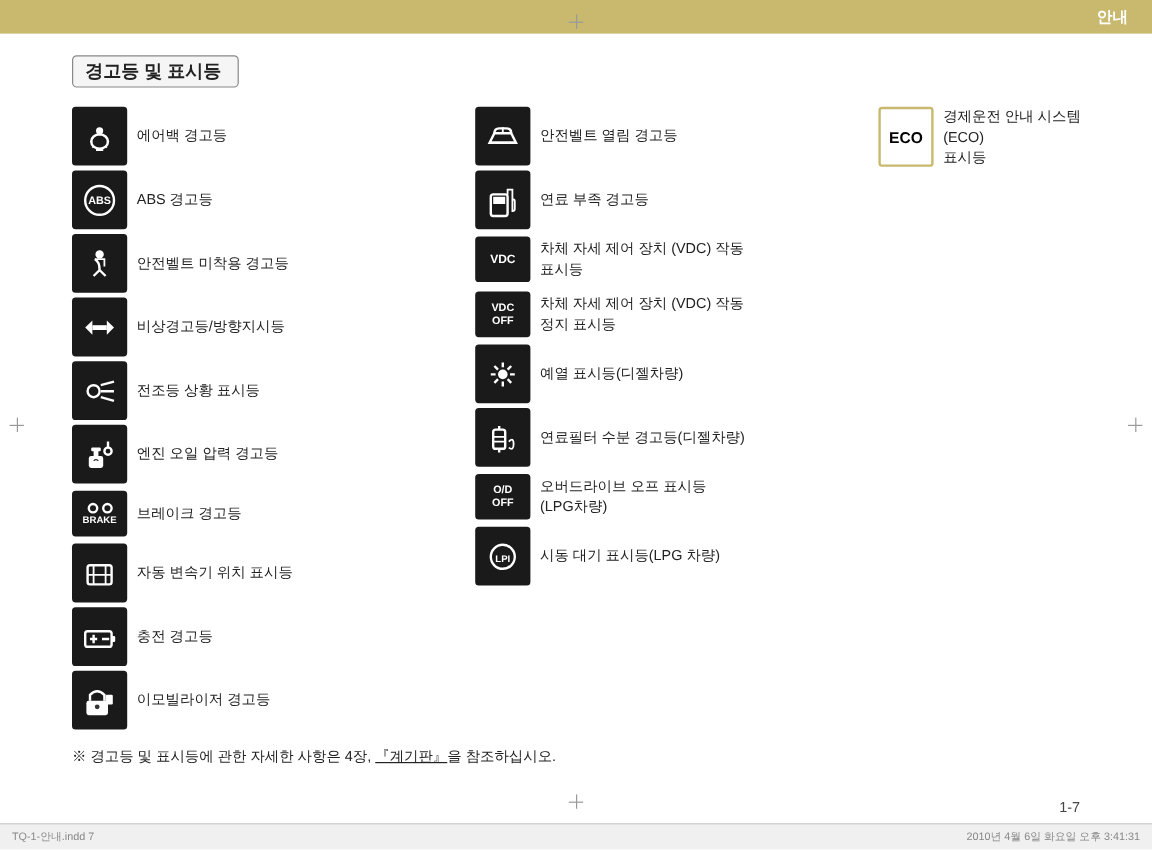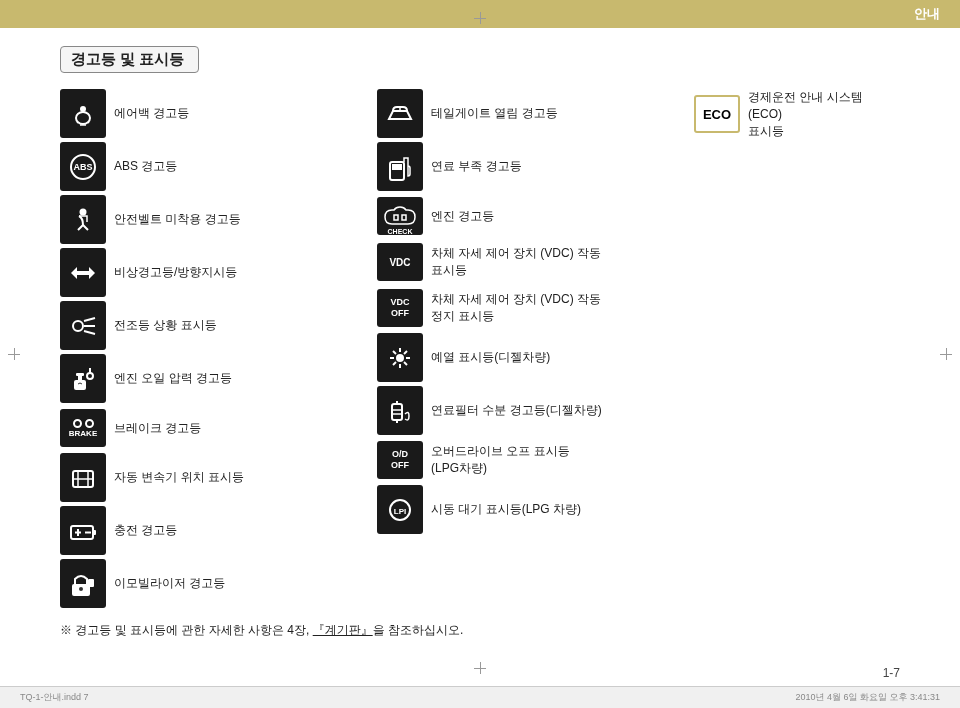--- a/index.html
+++ b/index.html
@@ -24,21 +24,21 @@
     .top-bar-title {
       color: #fff;
       font-size: 13px;
       font-weight: bold;
       margin-right: 20px;
       margin-left: 12px;
     }
 
     
     .main-content {
-      padding: 18px 66px 10px 60px;
+      padding: 18px 28px 10px 60px;
     }
 
     
     .section-title-box {
       border: 1.5px solid #888;
       border-radius: 4px;
       display: inline-block;
       padding: 3px 14px 3px 10px;
       margin-bottom: 16px;
       background: #f5f5f5;
@@ -99,21 +99,21 @@
       color: #222;
       line-height: 1.4;
     }
 
     
     .eco-box {
       border: 2px solid #c8b96e;
       border-radius: 3px;
       background: #fff;
       width: 46px;
-      height: 38px;
+      height: 50px;
       display: flex;
       align-items: center;
       justify-content: center;
       color: #000;
       font-size: 13px;
       font-weight: bold;
       flex-shrink: 0;
     }
 
     
@@ -205,21 +205,21 @@
     .bottom-bar {
       position: absolute;
       bottom: 0;
       width: 100%;
       height: 22px;
       background: #f0f0f0;
       border-top: 1px solid #ccc;
       display: flex;
       align-items: center;
       justify-content: space-between;
-      padding: 0 20px;
+      padding: 0 10px;
       font-size: 9px;
       color: #888;
     }
 
     
     .crosshair {
       position: absolute;
       pointer-events: none;
     }
     .crosshair::before, .crosshair::after {
@@ -396,45 +396,34 @@
       <div class="warning-item">
         <div class="icon-box">
           <svg viewBox="0 0 30 30" fill="white">
             <path d="M4 20 L8 12 L22 12 L26 20 Z" fill="none" stroke="white" stroke-width="2"></path>
             <line x1="4" y1="20" x2="26" y2="20" stroke="white" stroke-width="2"></line>
             <path d="M8 12 Q8 8 12 8 L18 8 Q22 8 22 12" fill="none" stroke="white" stroke-width="2"></path>
             <line x1="12" y1="12" x2="18" y2="12" stroke="white" stroke-width="1.5"></line>
             <line x1="15" y1="12" x2="15" y2="7" stroke="white" stroke-width="1.5"></line>
           </svg>
         </div>
-        <span class="warning-label">테일게이트 열림 경고등</span>
+        <span class="warning-label">안전벨트 열림 경고등</span>
       </div>
 
       <div class="warning-item">
         <div class="icon-box">
           <svg viewBox="0 0 30 30" fill="white">
             <rect x="5" y="10" width="14" height="18" rx="2" fill="none" stroke="white" stroke-width="2"></rect>
             <rect x="7" y="12" width="10" height="6" fill="white"></rect>
             <path d="M19 10 L19 6 L23 6 L23 14 Q25 14 25 16 L25 22 Q25 24 23 24 L23 14" stroke="white" stroke-width="1.5" fill="none"></path>
           </svg>
         </div>
         <span class="warning-label">연료 부족 경고등</span>
       </div>
 
-      <div class="warning-item">
-        <div class="check-box">
-          <svg viewBox="0 0 46 38" fill="white" width="46" height="38">
-            <path d="M8 19 Q8 12 15 12 L17 12 Q19 9 23 9 Q27 9 29 12 L31 12 Q38 12 38 19 Q38 26 31 26 L15 26 Q8 26 8 19Z" fill="none" stroke="white" stroke-width="1.5"></path>
-            <rect x="17" y="17" width="4" height="5" fill="none" stroke="white" stroke-width="1.5"></rect>
-            <rect x="25" y="17" width="4" height="5" fill="none" stroke="white" stroke-width="1.5"></rect>
-          </svg>
-          <div style="font-size:7px;font-weight:bold;margin-top:-8px;">CHECK</div>
-        </div>
-        <span class="warning-label">엔진 경고등</span>
-      </div>
 
       <div class="warning-item">
         <div class="vdc-box">
           <div class="vdc-text">VDC</div>
         </div>
         <span class="warning-label">차체 자세 제어 장치 (VDC) 작동<br>표시등</span>
       </div>
 
       <div class="warning-item">
         <div class="od-box">

